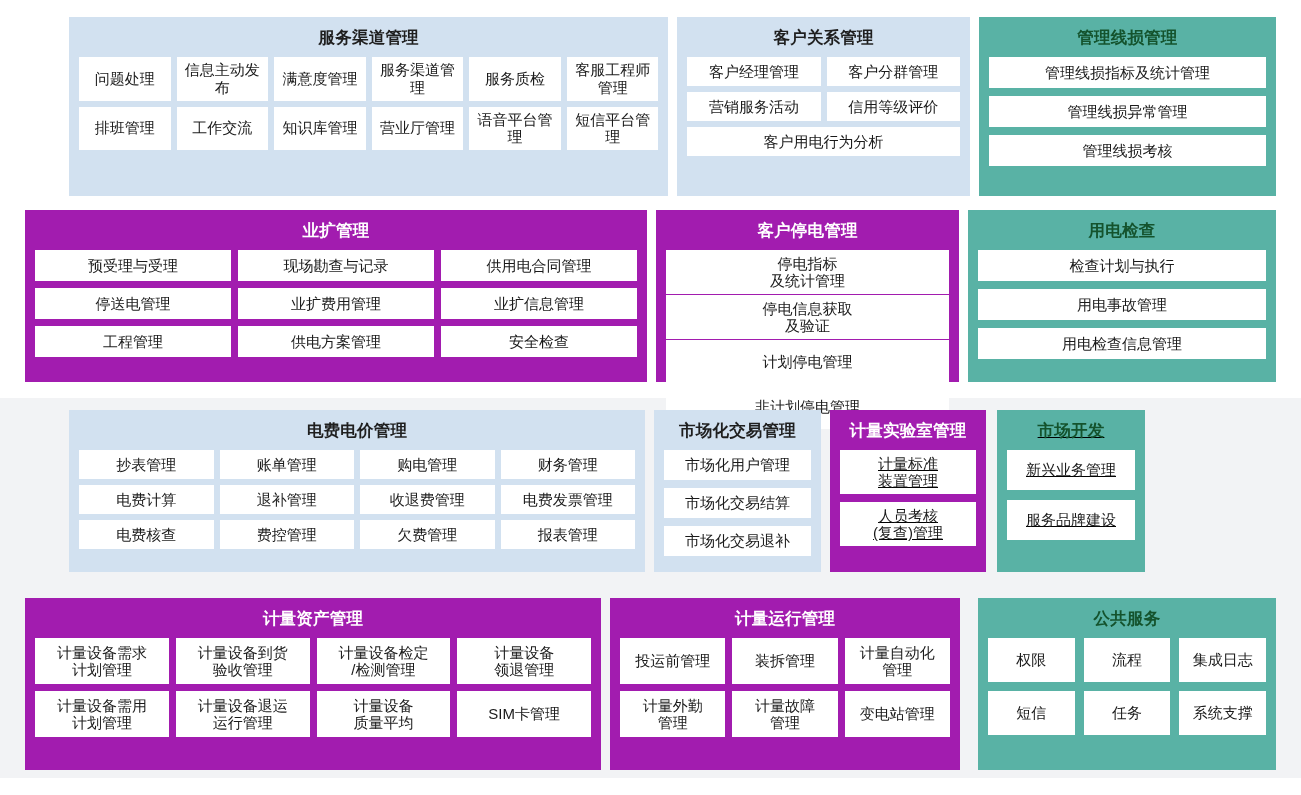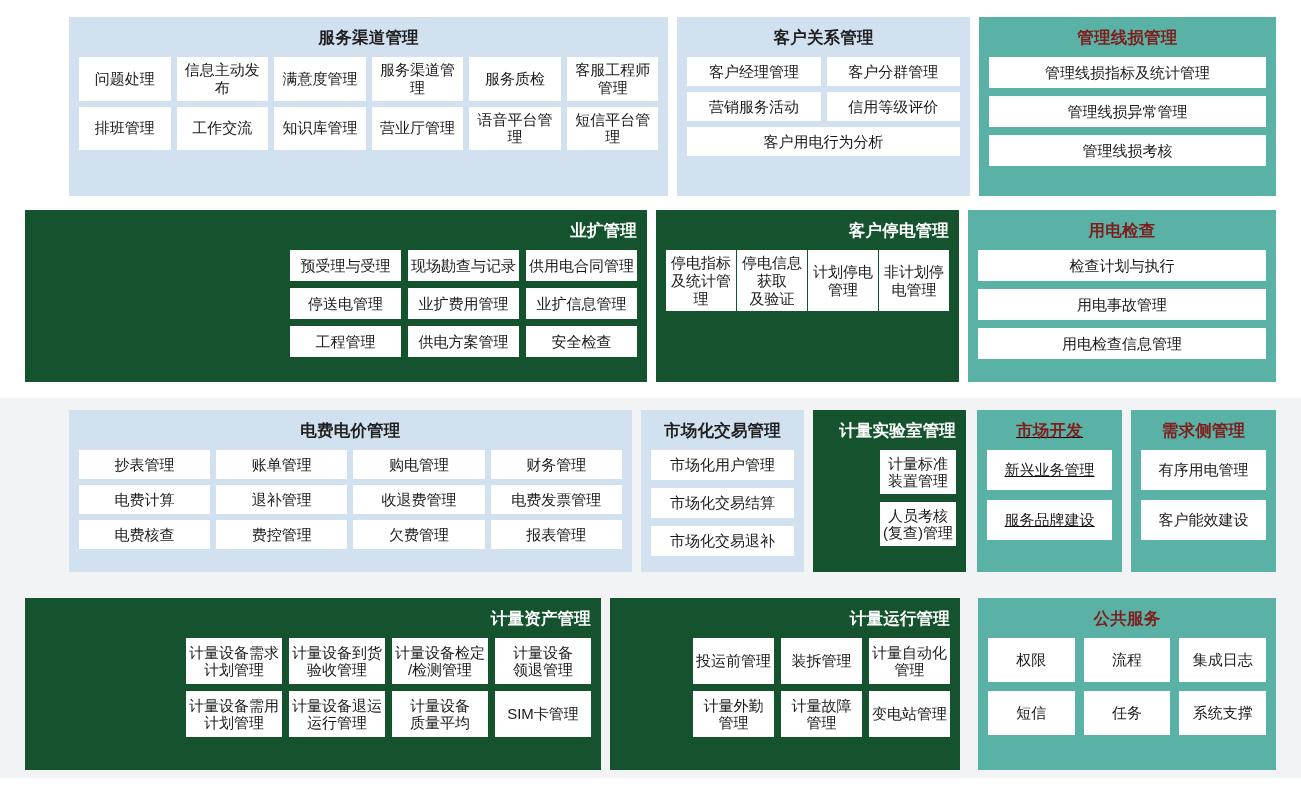--- a/index.html
+++ b/index.html
@@ -30,34 +30,34 @@
   #row-2 { left: 25px; top: 210px; width: 1251px; height: 172px; }
   #row-3 { left: 25px; top: 410px; width: 1251px; height: 162px; }
   #row-4 { left: 25px; top: 598px; width: 1251px; height: 172px; }
 
   .panel {
     padding: 9px 10px 11px 10px;
     display: flex;
     flex-direction: column;
   }
   .panel.blue-light { background: #d2e1f0; margin-left: 44px; }
-  .panel.blue-dark  { background: #14532d; align-items: flex-end; }
+  .panel.blue-dark  { background: #a21caf; }
   .panel.teal       { background: #59b2a5; }
 
   .panel-title {
     text-align: center;
     font-weight: bold;
     font-size: 16.5px;
     line-height: 1.35;
     margin-bottom: 9px;
     letter-spacing: .2px;
   }
   .blue-light .panel-title { color: #1f1f1f; }
   .blue-dark  .panel-title { color: #ffffff; }
-  .teal       .panel-title { color: #7f1d1d; }
+  .teal       .panel-title { color: #14532d; }
 
   .grid {
     display: grid;
     gap: 6px;
     flex: 1 1 auto;
     align-content: start;
   }
   .cell {
     background: #ffffff;
     color: #1a1a1a;
@@ -84,35 +84,35 @@
   #p-lineloss .grid { grid-template-columns: 1fr; gap: 8px; }
   #p-lineloss .cell { min-height: 31px; }
 
   
   #p-yekuo    { width: 622px; }
   #p-outage   { width: 303px; margin-left: 9px; }
   #p-inspect  { width: 308px; margin-left: 9px; }
 
   #p-yekuo   .grid { grid-template-columns: repeat(3, 1fr); gap: 7px; }
   #p-yekuo   .cell { min-height: 31px; }
-  #p-outage  .grid { grid-template-columns: repeat(4, 1fr); gap: 1px; }
+  #p-outage  .grid { grid-template-columns: repeat(1, 1fr); gap: 1px; }
   #p-inspect .grid { grid-template-columns: 1fr; gap: 8px; }
   #p-inspect .cell { min-height: 31px; }
 
   
   #p-tariff   { width: 576px; }
   #p-market   { width: 167px; margin-left: 9px; }
   #p-lab      { width: 156px; margin-left: 9px; }
   #p-mkdev    { width: 148px; margin-left: 11px; text-decoration: underline; }
   #p-demand   { width: 148px; margin-left: 9px; }
 
   #p-tariff .grid { grid-template-columns: repeat(4, 1fr); }
   #p-market .grid { grid-template-columns: 1fr; gap: 8px; }
   #p-market .cell { min-height: 30px; }
-  #p-lab    .grid { grid-template-columns: 1fr; gap: 8px; }
+  #p-lab    .grid { grid-template-columns: 1fr; gap: 8px; text-decoration: underline; }
   #p-lab    .cell { min-height: 44px; }
   #p-mkdev  .grid,
   #p-demand .grid { grid-template-columns: 1fr; gap: 10px; }
   #p-mkdev  .cell,
   #p-demand .cell { min-height: 40px; }
 
   
   #p-asset    { width: 576px; }
   #p-meterops { width: 350px; margin-left: 9px; }
   #p-pubsvc   { width: 298px; margin-left: 18px; }
@@ -251,27 +251,20 @@
     </div>
 
     <div class="panel teal" id="p-mkdev">
       <div class="panel-title">市场开发</div>
       <div class="grid">
         <div class="cell">新兴业务管理</div>
         <div class="cell">服务品牌建设</div>
       </div>
     </div>
 
-    <div class="panel teal" id="p-demand">
-      <div class="panel-title">需求侧管理</div>
-      <div class="grid">
-        <div class="cell">有序用电管理</div>
-        <div class="cell">客户能效建设</div>
-      </div>
-    </div>
   </div>
 
   <div class="row" id="row-4">
 
     <div class="panel blue-dark" id="p-asset">
       <div class="panel-title">计量资产管理</div>
       <div class="grid">
         <div class="cell two-line">计量设备需求
 计划管理</div>
         <div class="cell two-line">计量设备到货

